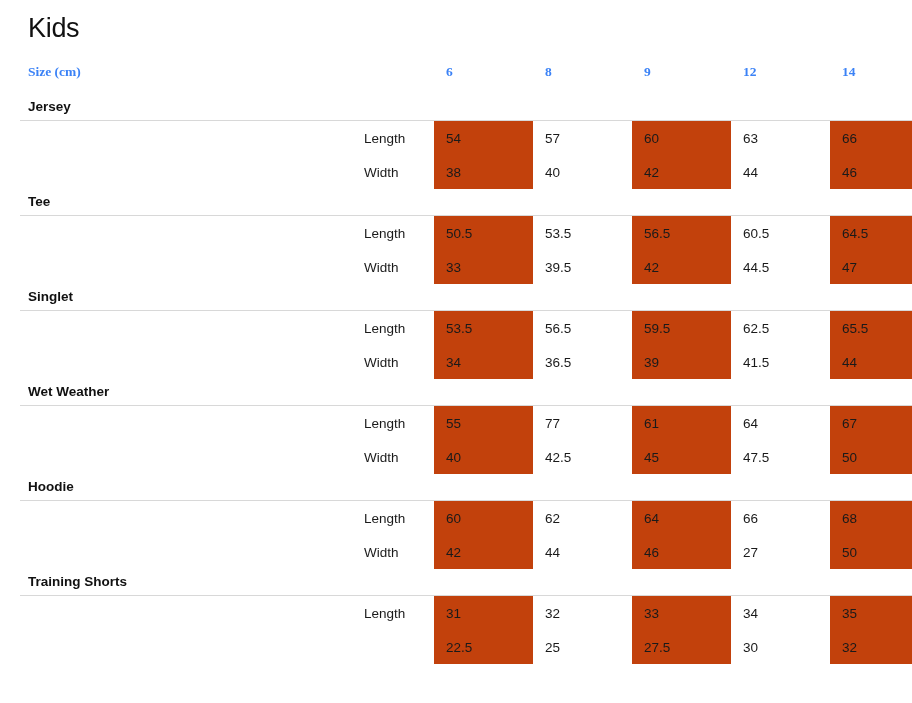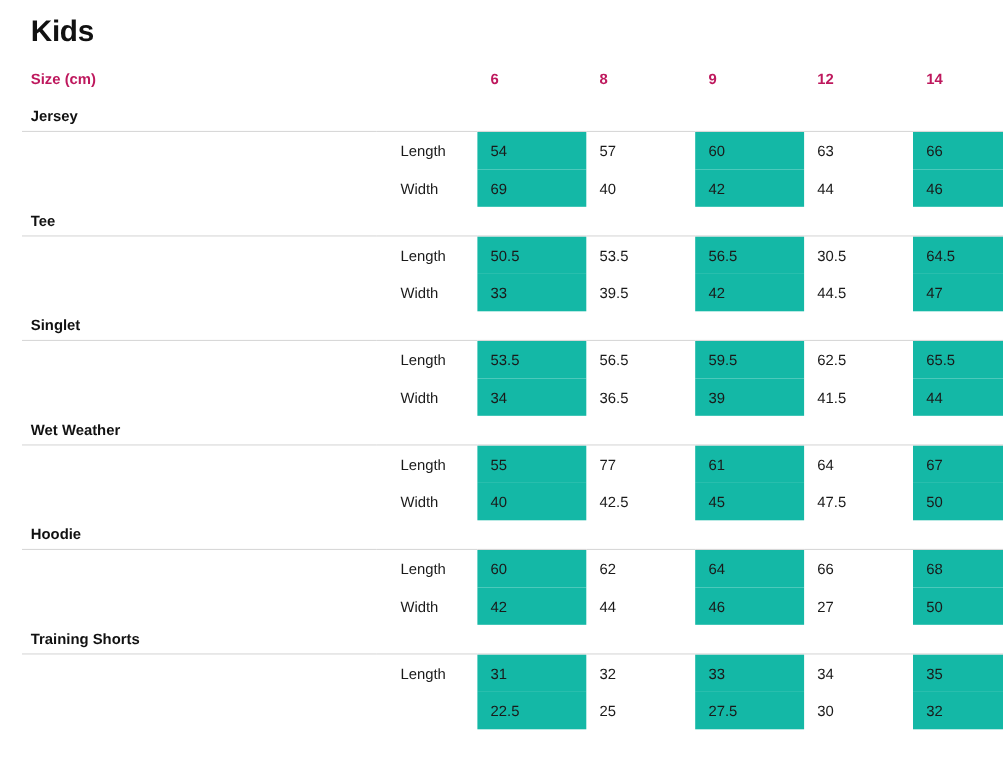--- a/index.html
+++ b/index.html
@@ -16,21 +16,21 @@
   }
   .page {
     position: relative;
     width: 912px;
     height: 703px;
     box-sizing: border-box;
     padding: 0 20px;
   }
   .title {
     font-size: 27px;
-    font-weight: bold;
+    font-weight: normal;
     letter-spacing: -0.3px;
     margin: 12px 0 0 8px;
     line-height: 1.2;
     color: #111111;
   }
   table.size-table {
     width: 100%;
     border-collapse: collapse;
     table-layout: fixed;
     margin-top: 14px;
@@ -44,21 +44,22 @@
     text-align: left;
     vertical-align: middle;
     font-size: 13.5px;
     color: #1a1a1a;
   }
   
   tr.header-row th {
     font-weight: bold;
     font-size: 13.5px;
     padding: 6px 0 14px 0;
-    color: #be185d;
+    color: #3b82f6;
+    font-family: Liberation Serif, serif;
   }
   tr.header-row th.size-label {
     padding-left: 8px;
   }
   tr.header-row th.size-col {
     padding-left: 12px;
   }
   
   tr.group-row td {
     font-weight: bold;
@@ -78,21 +79,21 @@
   }
   td.spacer-cell {
     border-bottom: none;
   }
   td.val {
     padding-left: 12px;
     font-size: 13.5px;
     color: #1a1a1a;
   }
   td.shaded {
-    background: #14b8a6;
+    background: #c2410c;
   }
   .dim-wrap {
     padding-left: 22px;
   }
 </style>
 </head>
 <body>
 
 <div class="page">
 
@@ -128,37 +129,37 @@
         <td class="dim-label"><span class="dim-wrap">Length</span></td>
         <td class="val shaded">54</td>
         <td class="val">57</td>
         <td class="val shaded">60</td>
         <td class="val">63</td>
         <td class="val shaded">66</td>
       </tr>
       <tr class="data-row">
         <td class="spacer-cell"></td>
         <td class="dim-label"><span class="dim-wrap">Width</span></td>
-        <td class="val shaded">69</td>
+        <td class="val shaded">38</td>
         <td class="val">40</td>
         <td class="val shaded">42</td>
         <td class="val">44</td>
         <td class="val shaded">46</td>
       </tr>
 
       <tr class="group-row">
         <td colspan="7">Tee</td>
       </tr>
       <tr class="data-row">
         <td class="spacer-cell"></td>
         <td class="dim-label"><span class="dim-wrap">Length</span></td>
         <td class="val shaded">50.5</td>
         <td class="val">53.5</td>
         <td class="val shaded">56.5</td>
-        <td class="val">30.5</td>
+        <td class="val">60.5</td>
         <td class="val shaded">64.5</td>
       </tr>
       <tr class="data-row">
         <td class="spacer-cell"></td>
         <td class="dim-label"><span class="dim-wrap">Width</span></td>
         <td class="val shaded">33</td>
         <td class="val">39.5</td>
         <td class="val shaded">42</td>
         <td class="val">44.5</td>
         <td class="val shaded">47</td>

